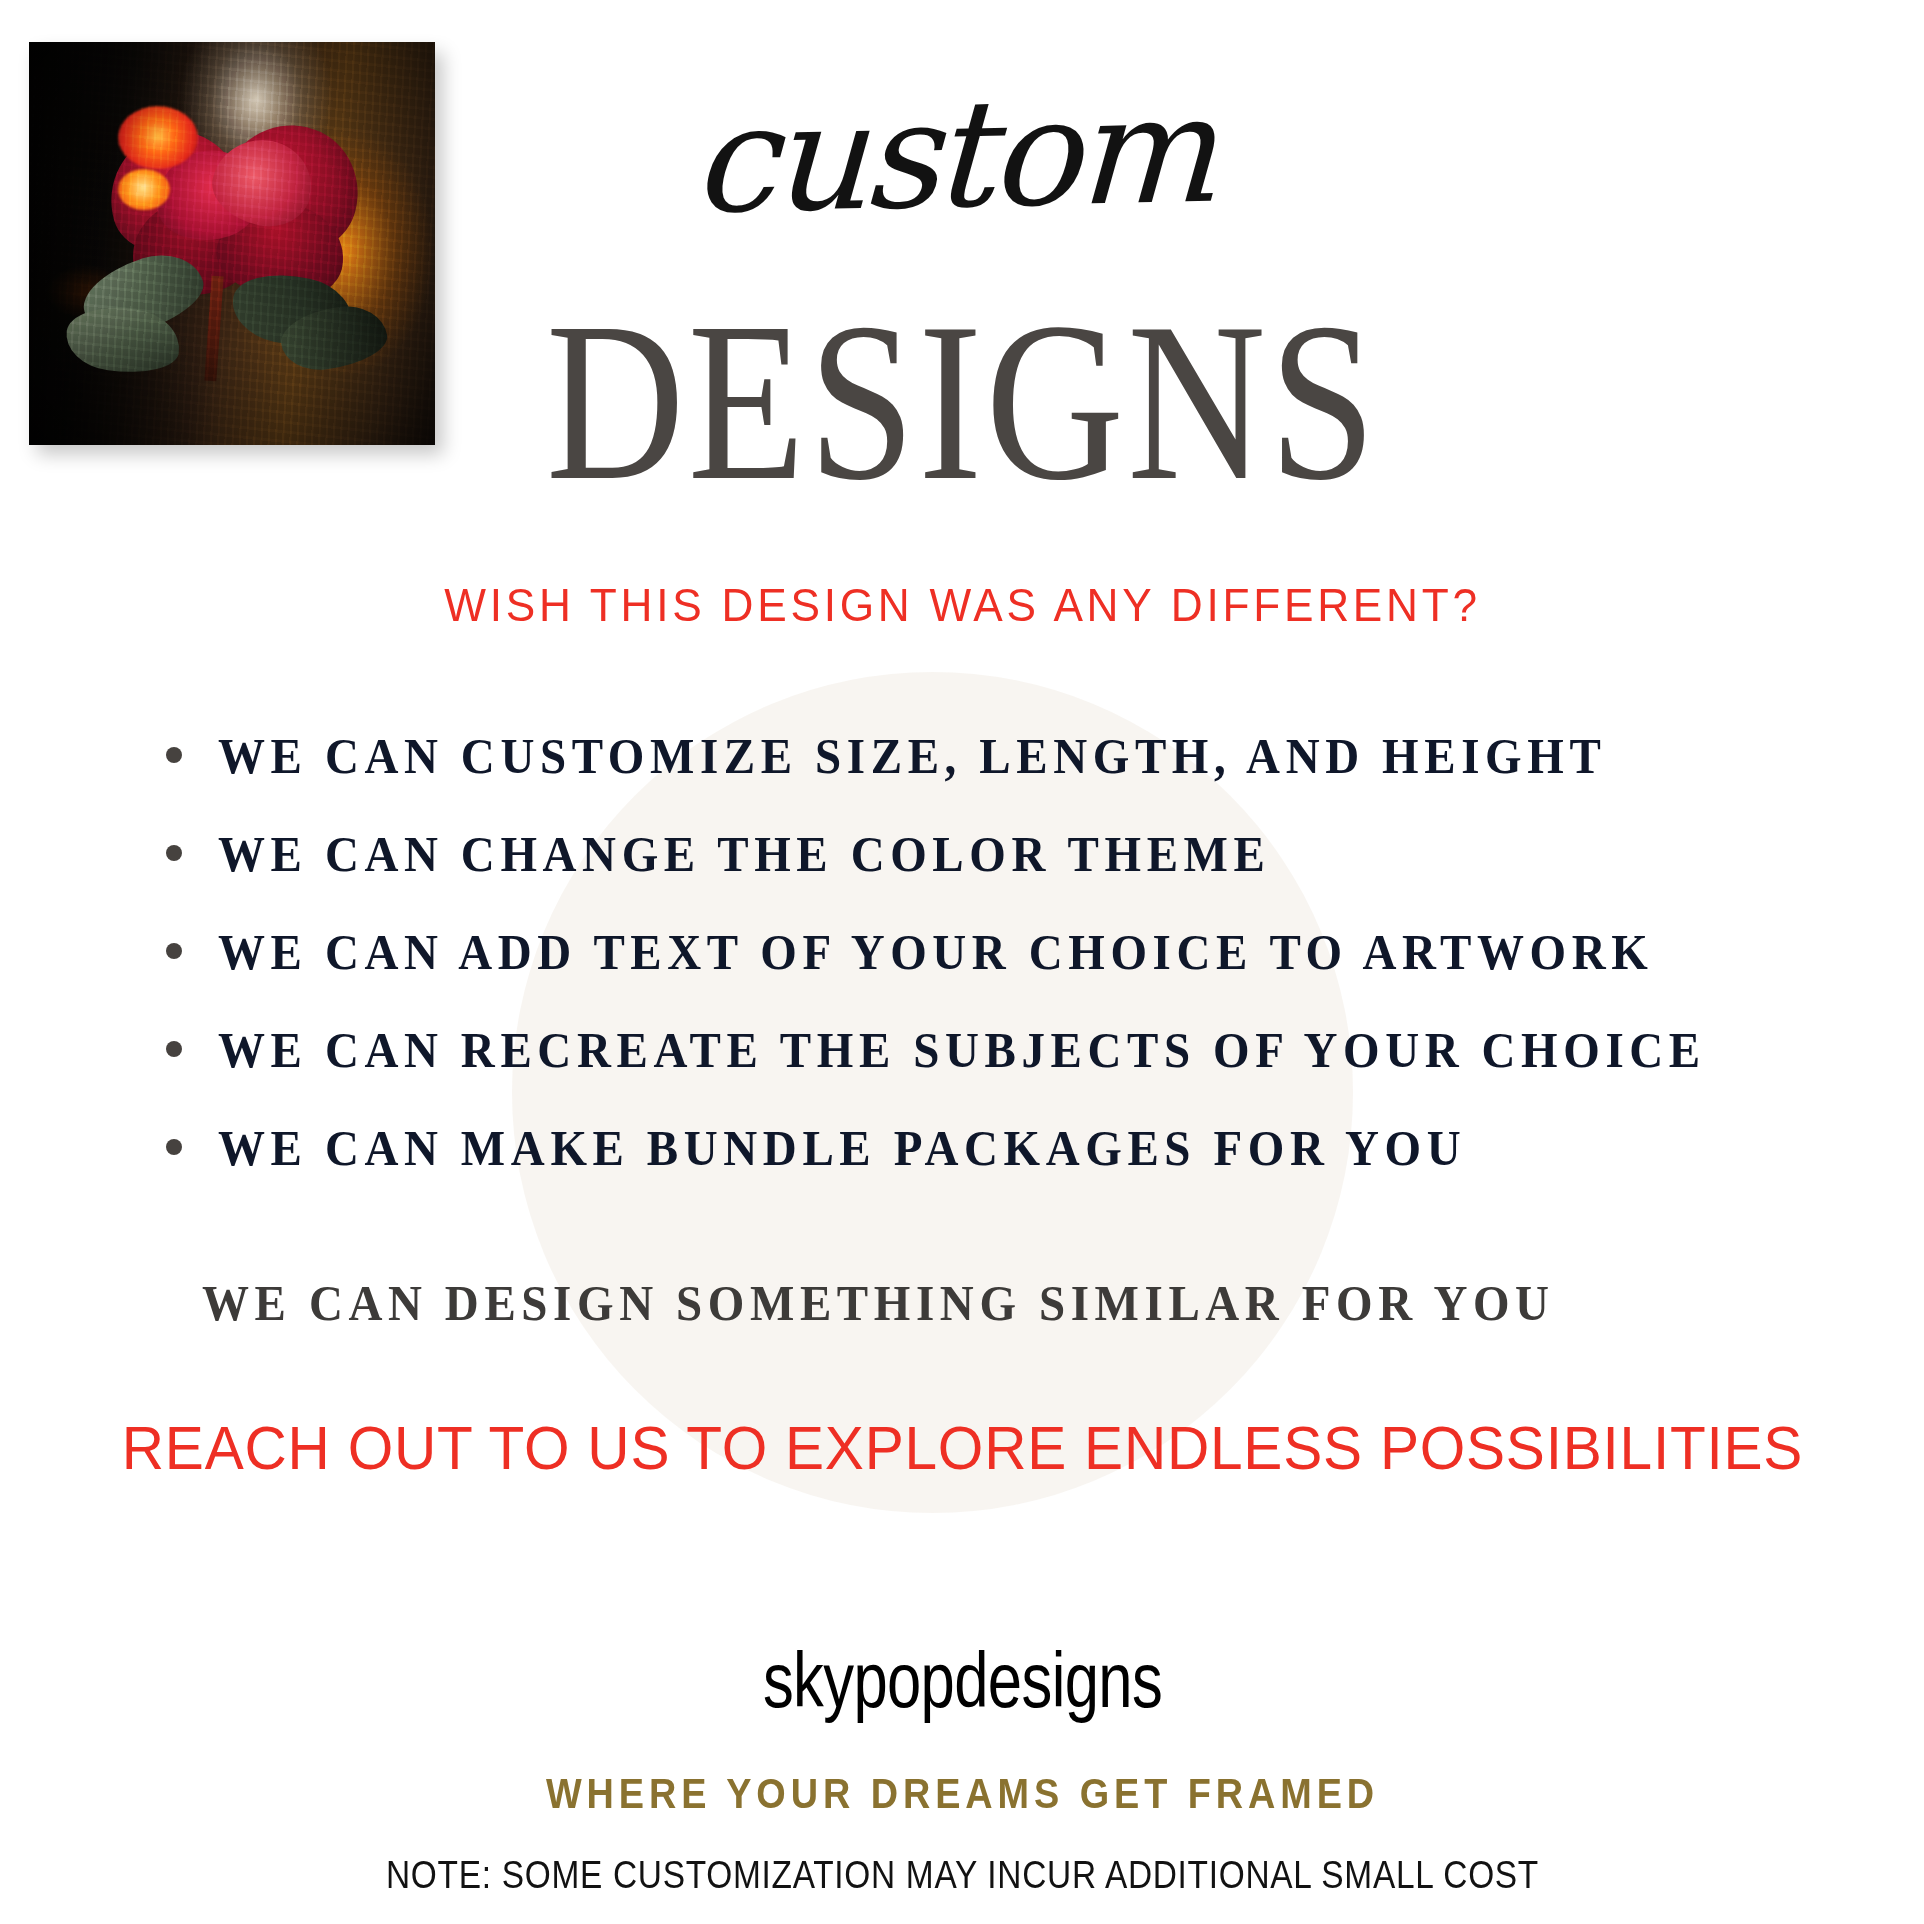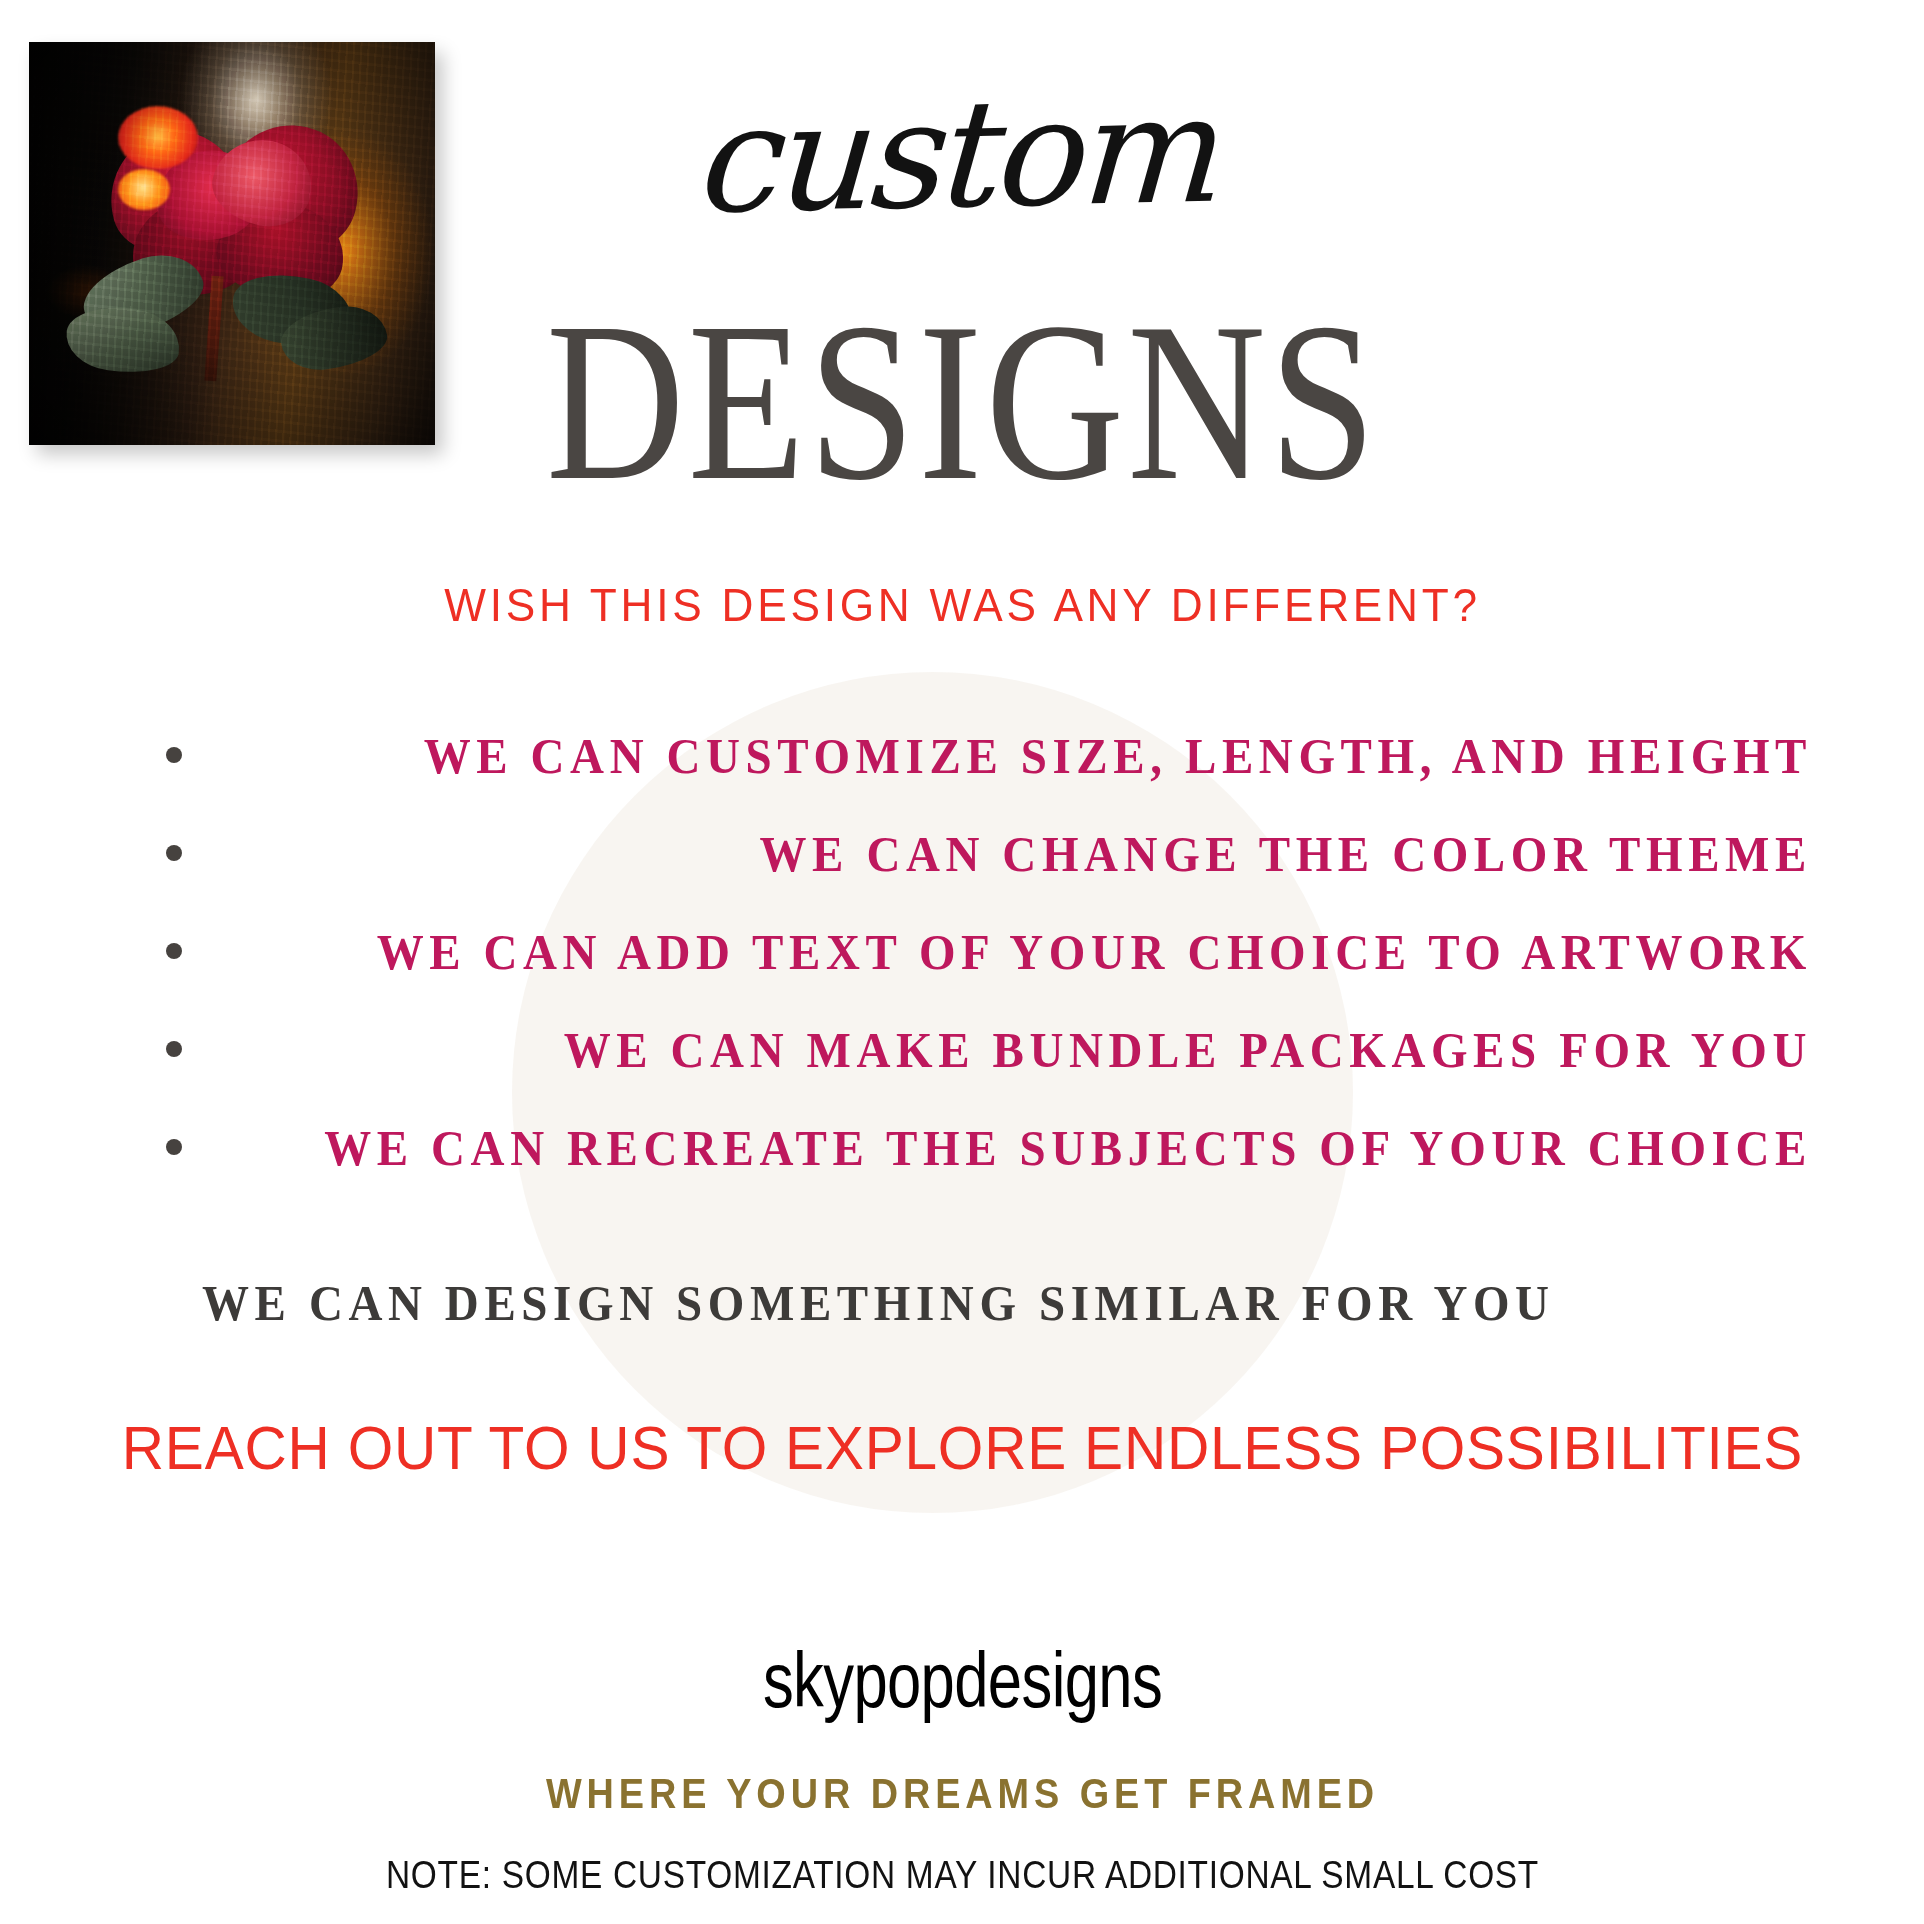--- a/index.html
+++ b/index.html
@@ -171,23 +171,22 @@
   #feature-list li {
     position: relative;
     height: 98px;
     padding-left: 58px;
     display: flex;
     align-items: center;
     font-family: "Liberation Serif", serif;
     font-weight: 700;
     font-size: 47px;
     letter-spacing: 5.6px;
-    color: #be185d;
+    color: #0f172a;
     white-space: nowrap;
-    justify-content: flex-end;
   }
   #feature-list li .dot {
     position: absolute;
     left: 6.4px;
     top: 50%;
     width: 16px;
     height: 16px;
     margin-top: -8px;
     border-radius: 50%;
     background: #46423f;
@@ -314,26 +313,26 @@
     <li>
       <span class="dot"></span>
       <span class="txt">WE CAN CHANGE THE COLOR THEME</span>
     </li>
     <li>
       <span class="dot"></span>
       <span class="txt">WE CAN ADD TEXT OF YOUR CHOICE TO ARTWORK</span>
     </li>
     <li>
       <span class="dot"></span>
+      <span class="txt">WE CAN RECREATE THE SUBJECTS OF YOUR CHOICE</span>
+    </li>
+    <li>
+      <span class="dot"></span>
       <span class="txt">WE CAN MAKE BUNDLE PACKAGES FOR YOU</span>
     </li>
-    <li>
-      <span class="dot"></span>
-      <span class="txt">WE CAN RECREATE THE SUBJECTS OF YOUR CHOICE</span>
-    </li>
   </ul>
 
   <div id="continuation-line">WE CAN DESIGN SOMETHING SIMILAR FOR YOU</div>
 
   <div id="cta-line">REACH OUT TO US TO EXPLORE ENDLESS POSSIBILITIES</div>
 
   <div id="brand-name">skypopdesigns</div>
 
   <div id="brand-tagline">WHERE YOUR DREAMS GET FRAMED</div>
 

